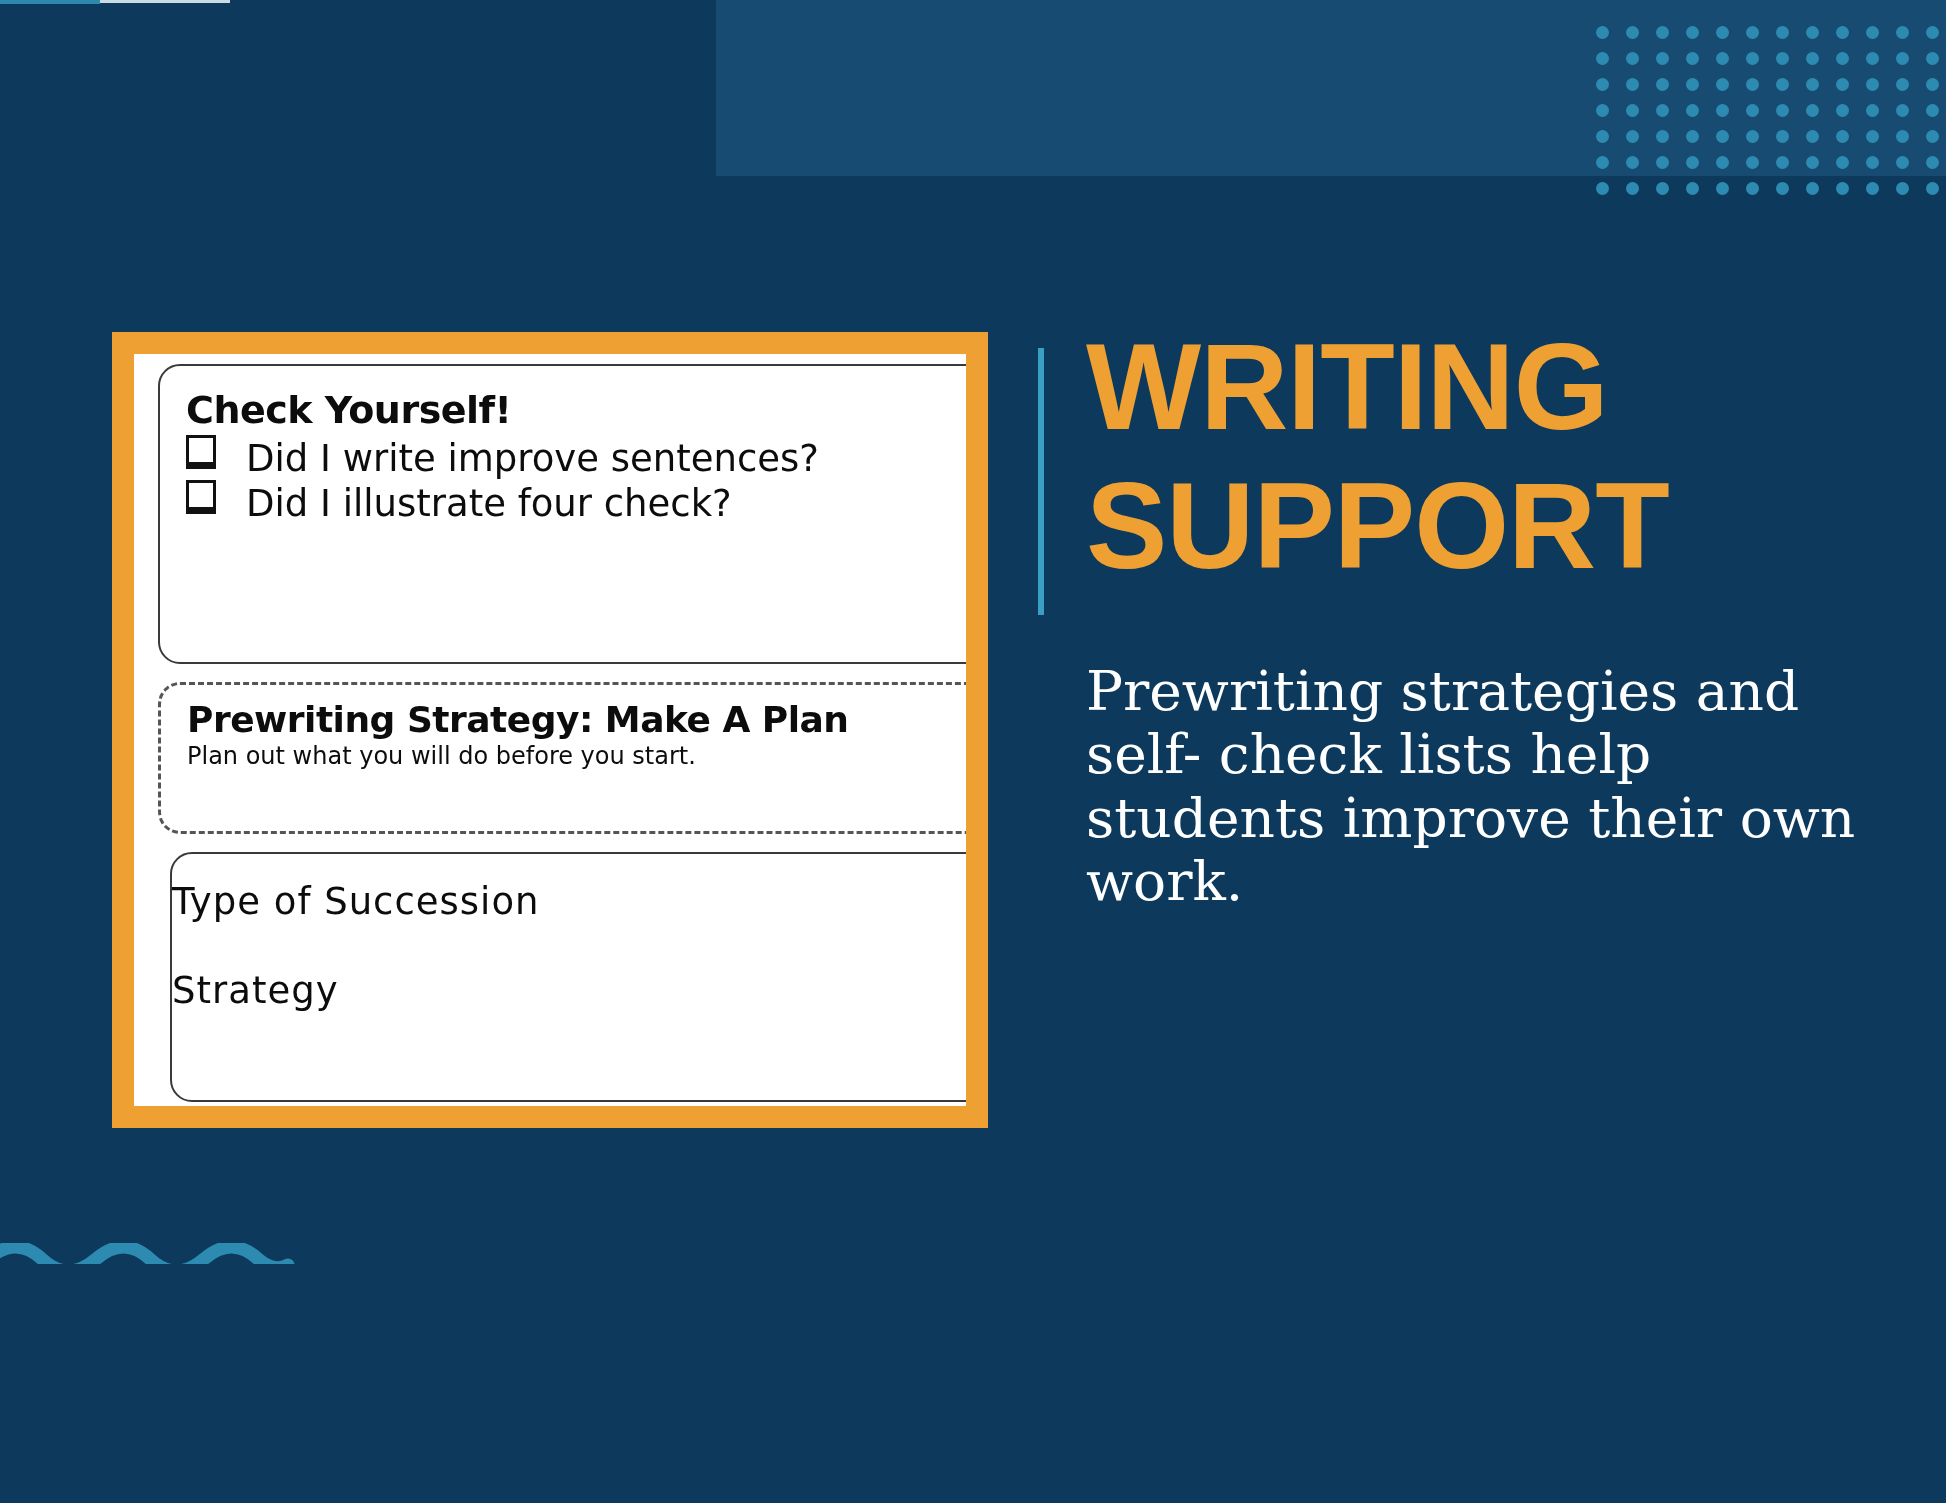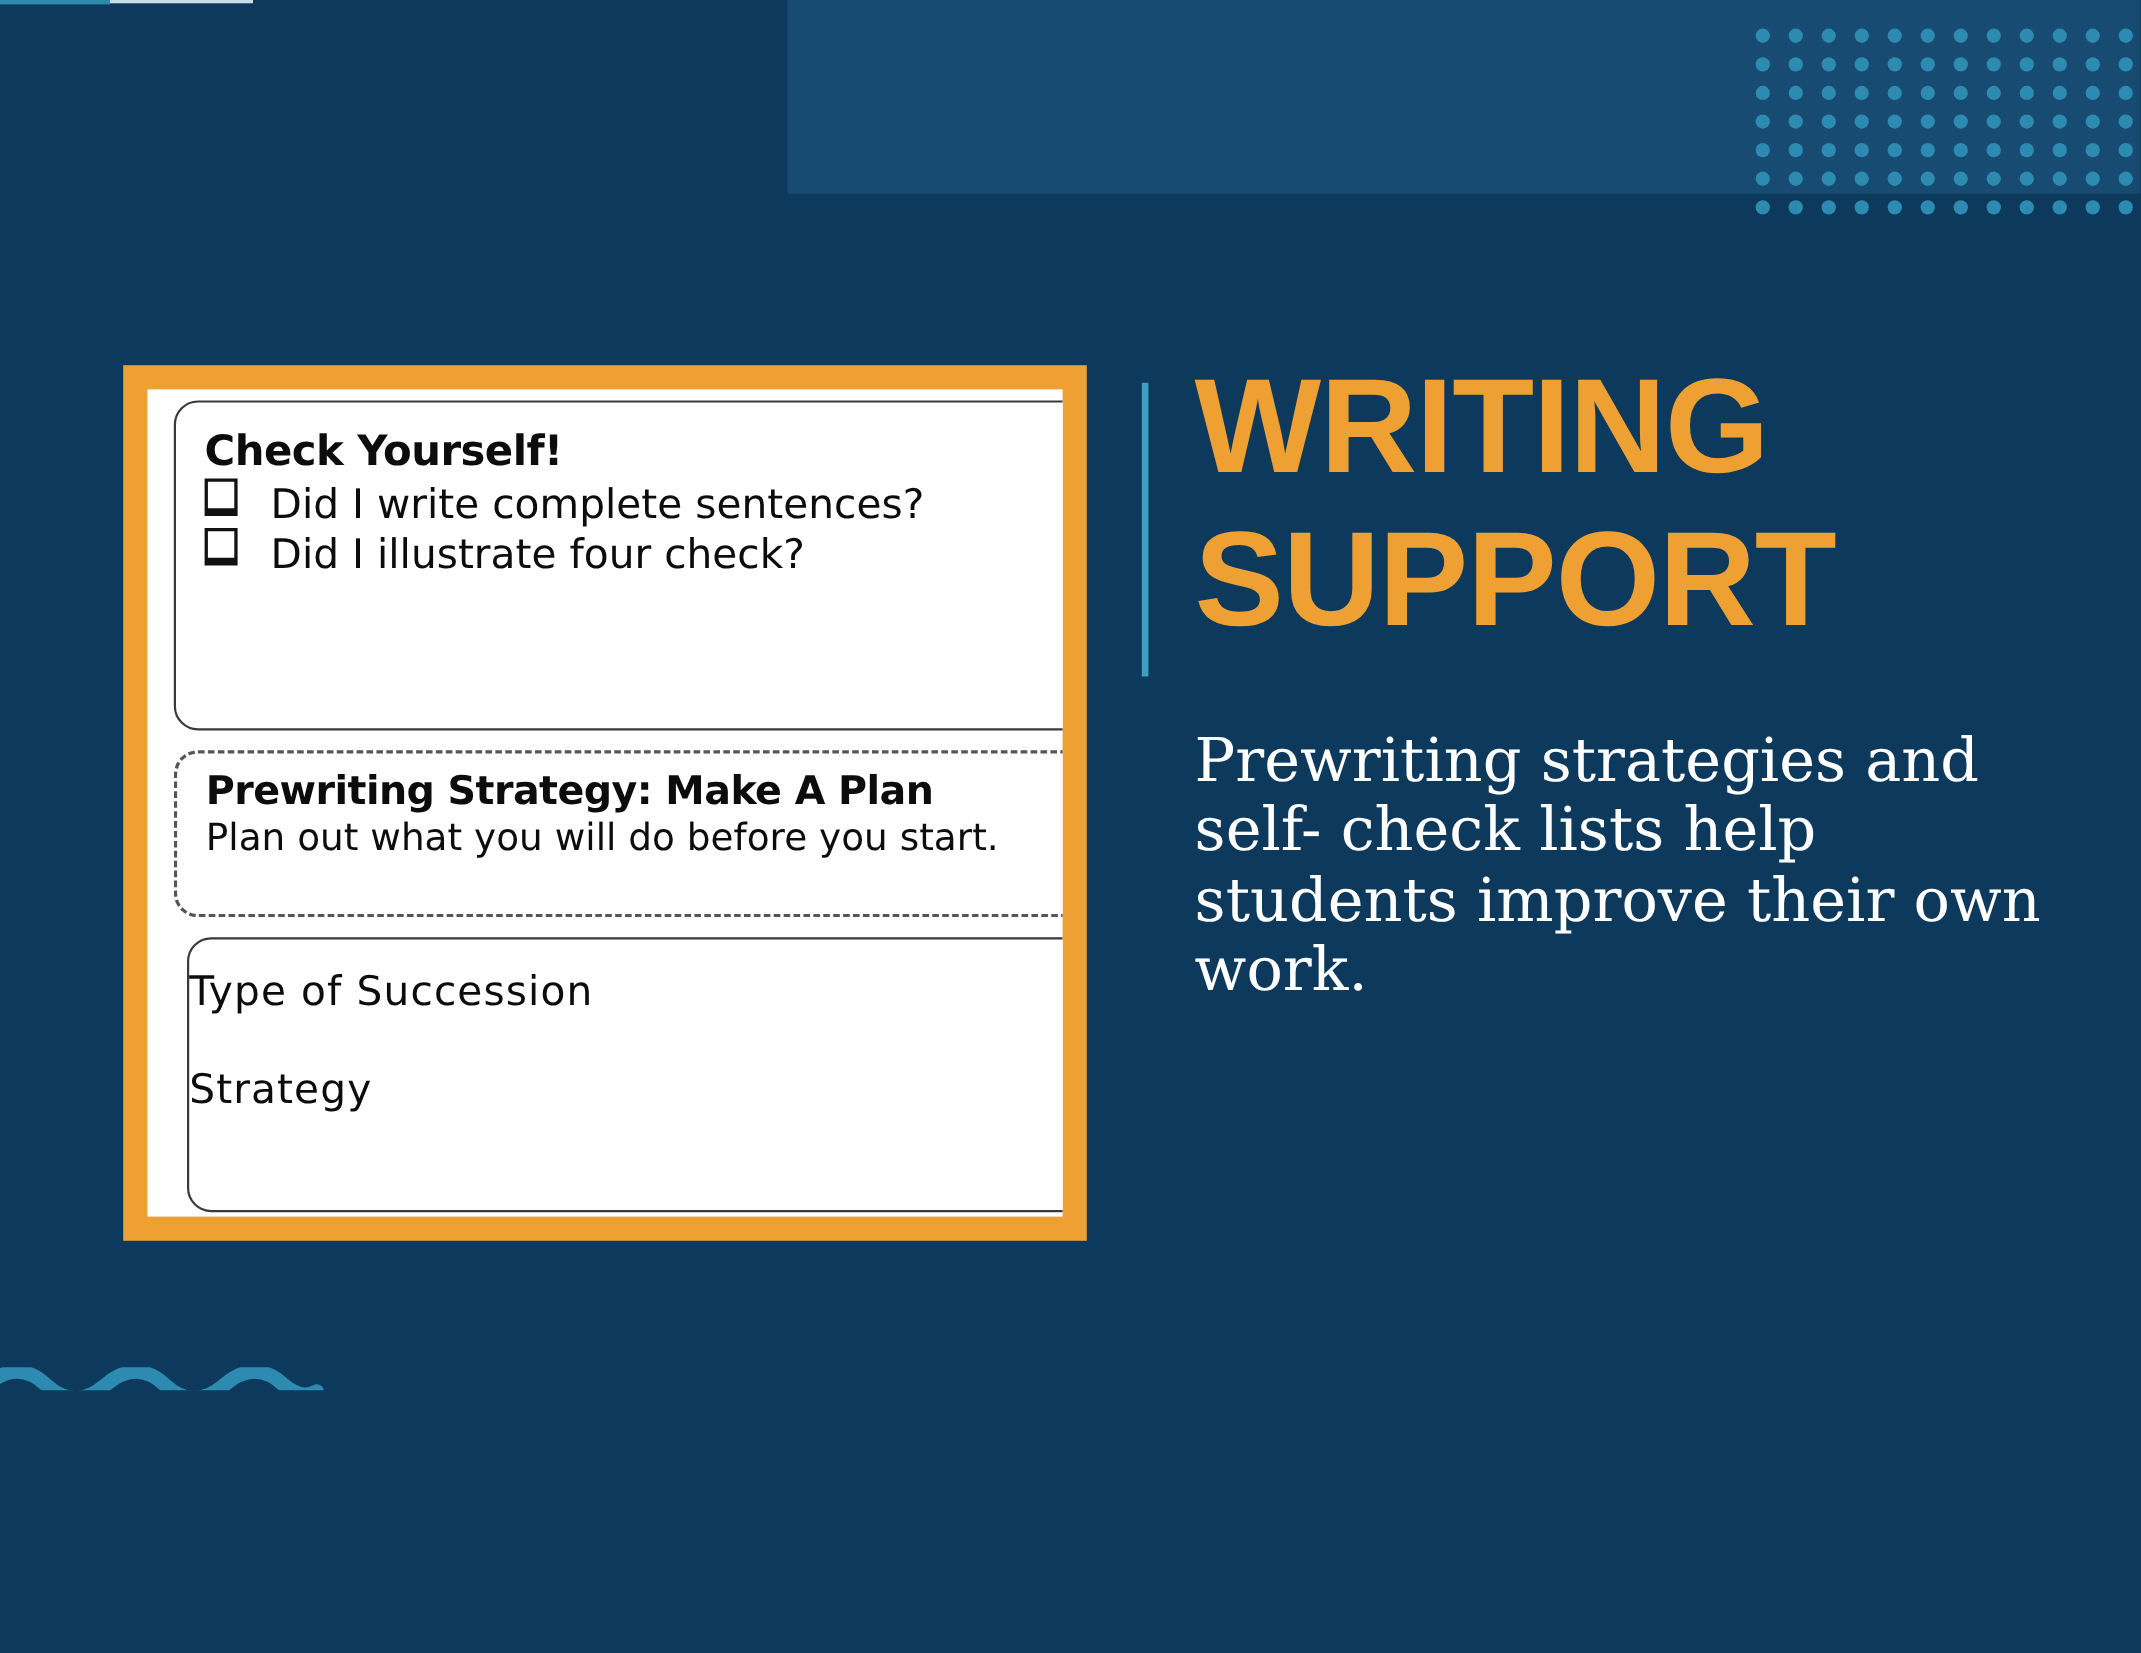--- a/index.html
+++ b/index.html
@@ -143,21 +143,21 @@
     padding: 14px 26px 0 26px;
   }
   .pw-title {
     font-size: 36px;
     font-weight: bold;
     letter-spacing: -0.5px;
     margin: 0;
     white-space: nowrap;
   }
   .pw-body {
-    font-size: 34px;
+    font-size: 24px;
     margin: 2px 0 0 0;
     white-space: nowrap;
   }
   .panel-table {
     margin-top: 18px;
     height: 250px;
     padding: 26px 0 0 0;
     text-align: left;
     margin-left: 12px;
   }
@@ -315,21 +315,21 @@
 
   <div class="image-card">
     <div class="image-inner">
       <div class="sheet">
 
         <div class="panel panel-check">
           <div class="check-title">Check Yourself!</div>
           <ul class="check-list">
             <li>
               <span class="cbox"></span>
-              <span>Did I write complete sentences?</span>
+              <span>Did I write improve sentences?</span>
             </li>
             <li>
               <span class="cbox"></span>
               <span>Did I illustrate four check?</span>
             </li>
           </ul>
         </div>
 
         <div class="panel dashed panel-prewrite">
           <div class="pw-title">Prewriting Strategy: Make A Plan</div>

